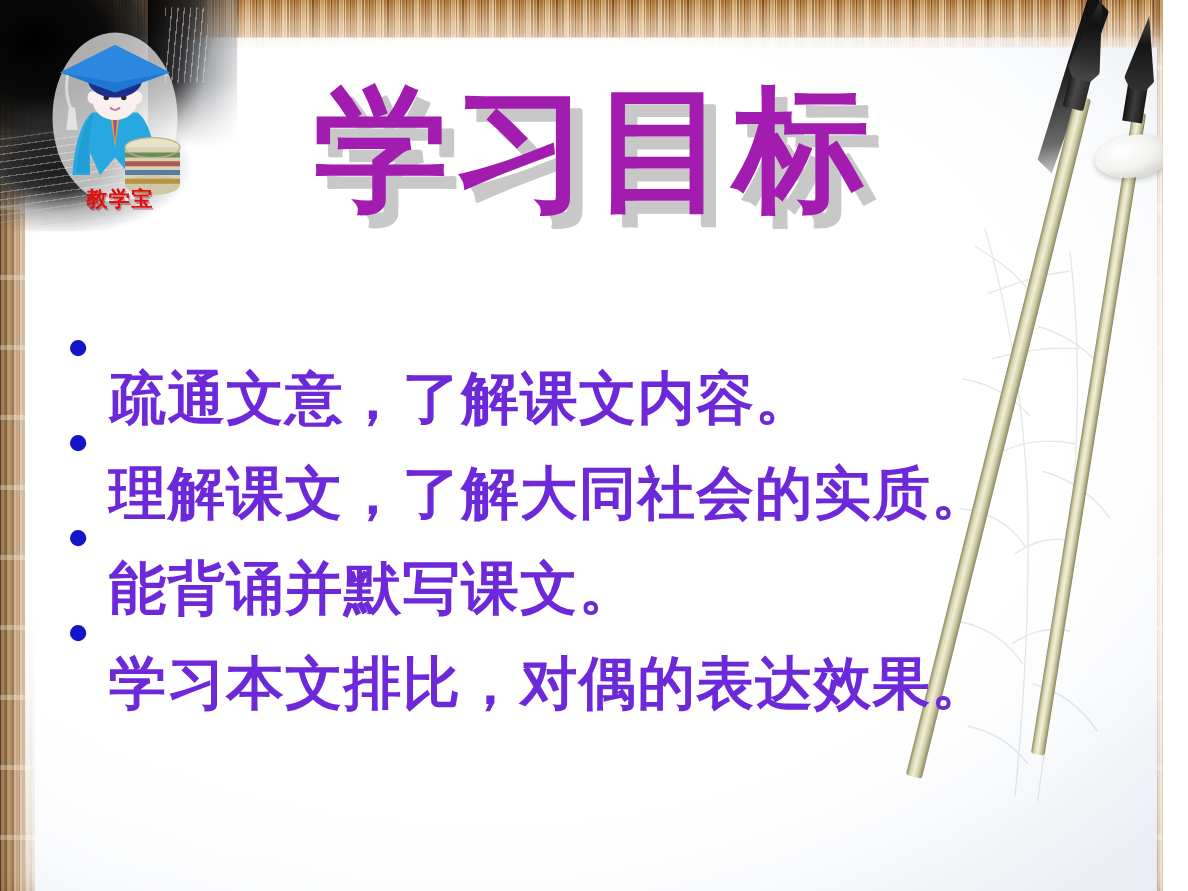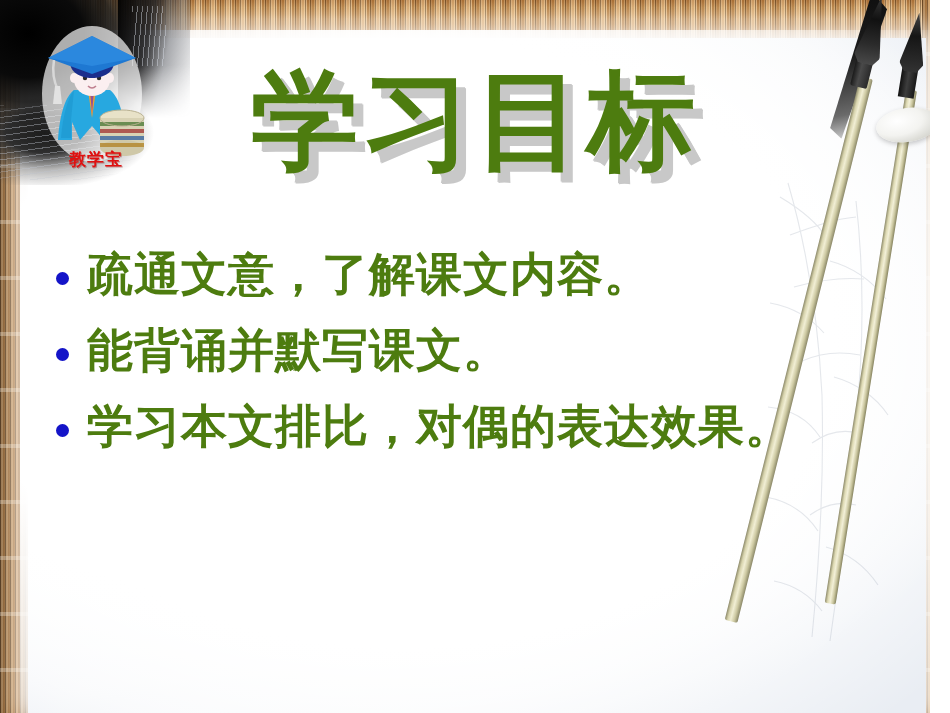--- a/index.html
+++ b/index.html
@@ -247,21 +247,21 @@
     top: 62px;
     width: 950px;
     text-align: center;
   }
   #title {
     display: inline-block;
     font-family: "DejaVu Serif", "Liberation Serif", serif;
     font-size: 108px;
     line-height: 1.08;
     font-weight: 700;
-    color: #4d7c0f;
+    color: #a21caf;
     letter-spacing: 4px;
     text-shadow:
       9px 9px 0 #c8c8c8,
       10px 10px 0 #c8c8c8;
     white-space: nowrap;
   }
 
   
   #bullets {
     position: absolute;
@@ -278,27 +278,28 @@
   .bullet-dot {
     flex: 0 0 auto;
     width: 13px;
     height: 13px;
     border-radius: 50%;
     background: #1414c8;
     margin-top: 28px;
     margin-right: 18px;
   }
   .bullet-text {
-    font-family: Liberation Mono, monospace;
+    font-family: Liberation Sans, sans-serif;
     font-size: 46px;
     line-height: 68px;
     font-weight: 700;
-    color: #4d7c0f;
+    color: #6d28d9;
     letter-spacing: 1px;
     white-space: nowrap;
+    margin-top: 40px;
   }
 </style>
 </head>
 <body>
 
 <div id="slide">
 
   <div class="bamboo bamboo-top">
     <div class="bamboo-seams"></div>
   </div>
@@ -396,20 +397,24 @@
     <span id="title">学习目标</span>
   </div>
 
   <div id="bullets">
 
     <div class="bullet-row">
       <span class="bullet-dot"></span>
       <span class="bullet-text">疏通文意，了解课文内容。</span>
     </div>
 
+    <div class="bullet-row">
+      <span class="bullet-dot"></span>
+      <span class="bullet-text">理解课文，了解大同社会的实质。</span>
+    </div>
 
     <div class="bullet-row">
       <span class="bullet-dot"></span>
       <span class="bullet-text">能背诵并默写课文。</span>
     </div>
 
     <div class="bullet-row">
       <span class="bullet-dot"></span>
       <span class="bullet-text">学习本文排比，对偶的表达效果。</span>
     </div>

